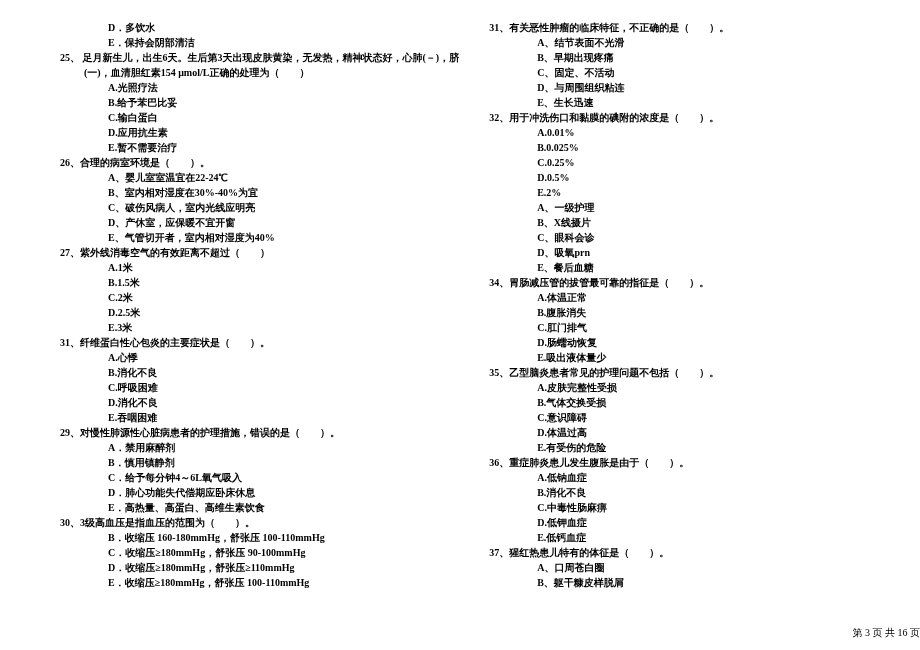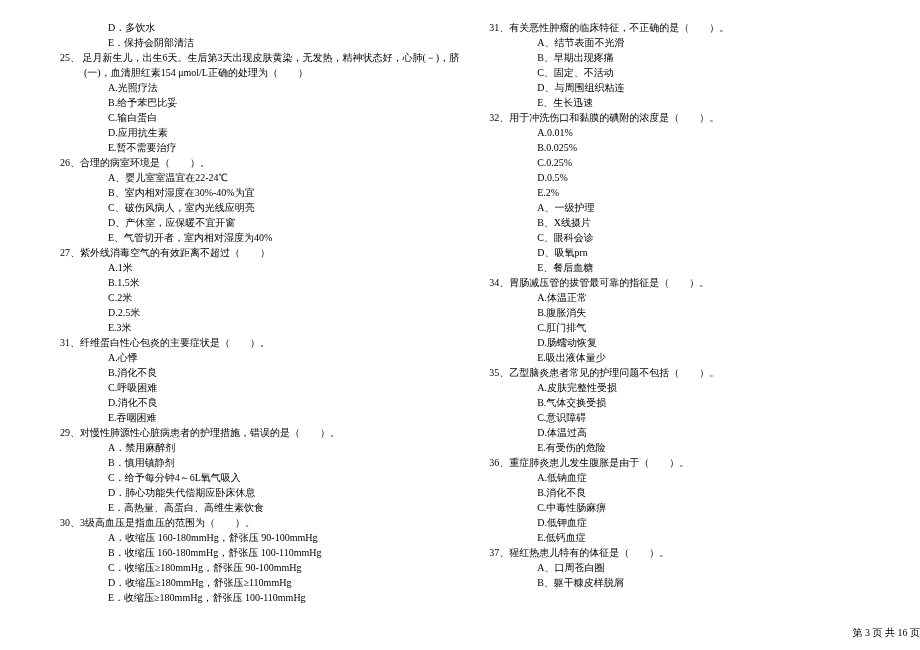--- a/index.html
+++ b/index.html
@@ -13,20 +13,21 @@
       background: #fff;
       font-family: "SimSun", "宋体", serif;
       font-size: 10px;
       color: #000;
       padding: 20px 60px 10px 60px;
       position: relative;
     }
     .columns {
       display: flex;
       gap: 30px;
+      font-weight: bold;
     }
     .col {
       flex: 1;
     }
     .line {
       line-height: 1.5;
       white-space: nowrap;
     }
     .opt {
       padding-left: 48px;
@@ -78,21 +79,20 @@
       <div class="line opt">C.呼吸困难</div>
       <div class="line opt">D.消化不良</div>
       <div class="line opt">E.吞咽困难</div>
       <div class="line q">29、对慢性肺源性心脏病患者的护理措施，错误的是（　　）。</div>
       <div class="line opt">A．禁用麻醉剂</div>
       <div class="line opt">B．慎用镇静剂</div>
       <div class="line opt">C．给予每分钟4～6L氧气吸入</div>
       <div class="line opt">D．肺心功能失代偿期应卧床休息</div>
       <div class="line opt">E．高热量、高蛋白、高维生素饮食</div>
       <div class="line q">30、3级高血压是指血压的范围为（　　）。</div>
-      <div class="line opt">A．收缩压 160-180mmHg，舒张压 90-100mmHg</div>
       <div class="line opt">B．收缩压 160-180mmHg，舒张压 100-110mmHg</div>
       <div class="line opt">C．收缩压≥180mmHg，舒张压 90-100mmHg</div>
       <div class="line opt">D．收缩压≥180mmHg，舒张压≥110mmHg</div>
       <div class="line opt">E．收缩压≥180mmHg，舒张压 100-110mmHg</div>
     </div>
   <div class="col" id="right-col">
       <div class="line q">31、有关恶性肿瘤的临床特征，不正确的是（　　）。</div>
       <div class="line opt">A、结节表面不光滑</div>
       <div class="line opt">B、早期出现疼痛</div>
       <div class="line opt">C、固定、不活动</div>

